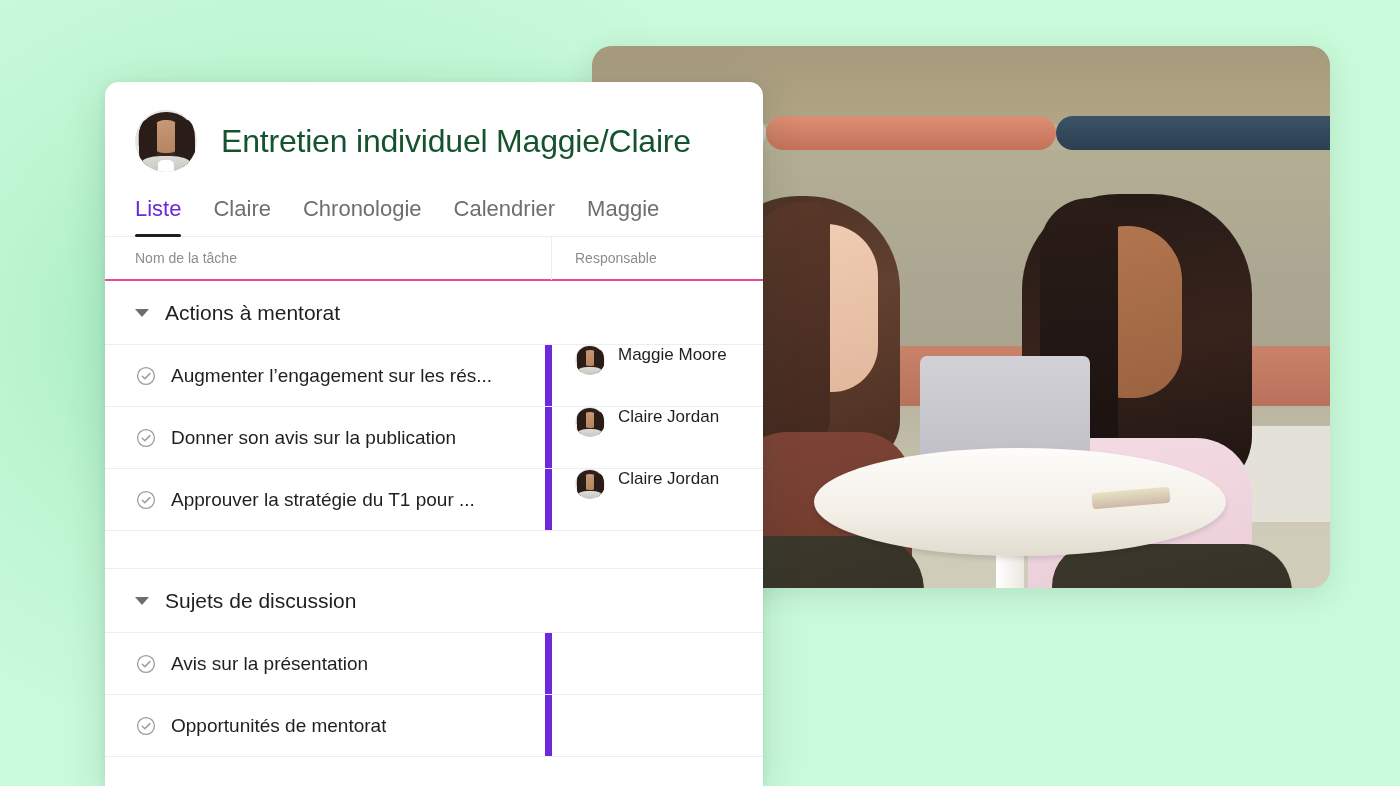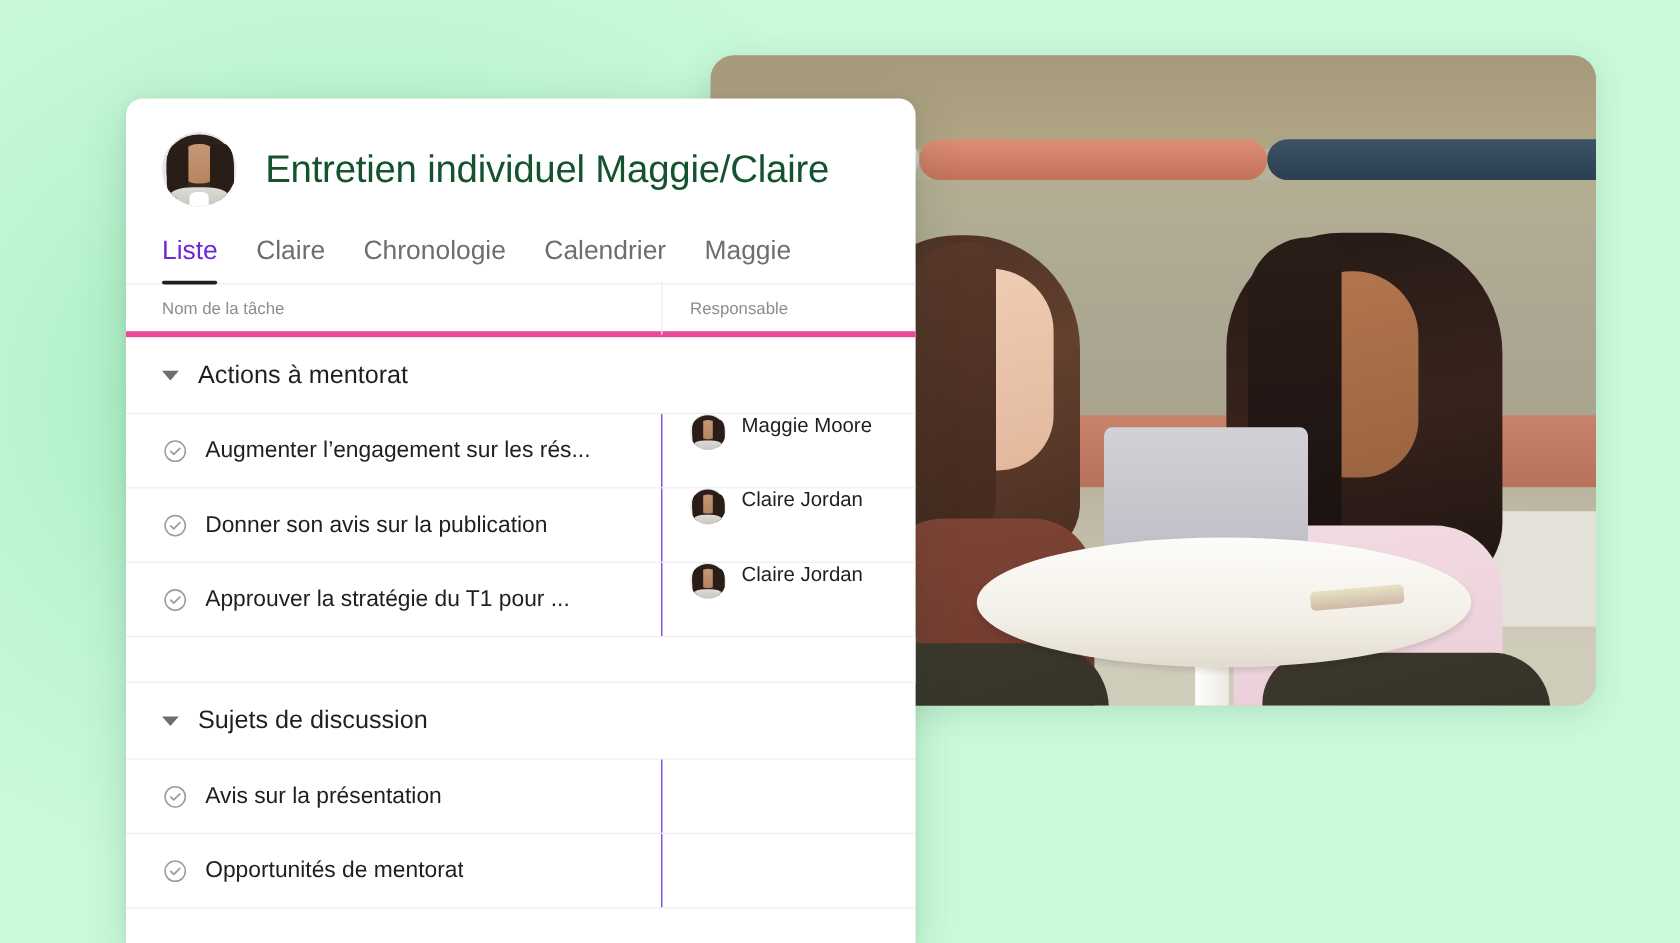--- a/index.html
+++ b/index.html
@@ -206,21 +206,21 @@
   .tab.active { color:#6d28d9; }
   .tab.active::after {
     content:""; position:absolute; left:0; right:0; bottom:-1px;
     height:3px; background:#1e1f21; border-radius:2px;
   }
 
   
   .tbl { width:100%; }
   .tbl-head {
     display:flex; height:44px; align-items:center;
-    border-bottom:5px solid #ec4899;
+    border-bottom:2px solid #ec4899;
   }
   .th {
     font-size:14px; color:#8c8d8e; height:44px;
     display:flex; align-items:center; padding:0 0 0 30px;
   }
   .th.name { width:447px; border-right:1px solid #ededed; }
   .th.owner { flex:1; padding-left:23px; }
 
   .group-row {
     display:flex; align-items:center; height:64px;
@@ -232,21 +232,21 @@
     border-left:7px solid transparent; border-right:7px solid transparent;
     border-top:8px solid #6d6e6f;
     cursor:pointer;
   }
   .group-title { font-size:21px; color:#1e1f21; font-weight:400; }
 
   .task-row { display:flex; height:62px; border-bottom:1px solid #ededed; }
   .cell-name {
     width:447px; display:flex; align-items:center;
     padding-left:30px; gap:14px;
-    border-right:1px solid #6d28d9;
+    border-right:7px solid #6d28d9;
   }
   .cell-owner { flex:1; display:flex; align-items:flex-start; padding-left:23px; gap:13px; }
   .task-text { font-size:19px; color:#1e1f21; white-space:nowrap; overflow:hidden; text-overflow:ellipsis; }
   .owner-text { font-size:17px; color:#1e1f21; white-space:nowrap; }
 
   .check-icon { width:22px; height:22px; flex:0 0 auto; }
   .check-icon circle { fill:none; stroke:#9b9c9d; stroke-width:1.4; }
   .check-icon path { fill:none; stroke:#9b9c9d; stroke-width:1.6; stroke-linecap:round; stroke-linejoin:round; }
 
   .row-avatar {

